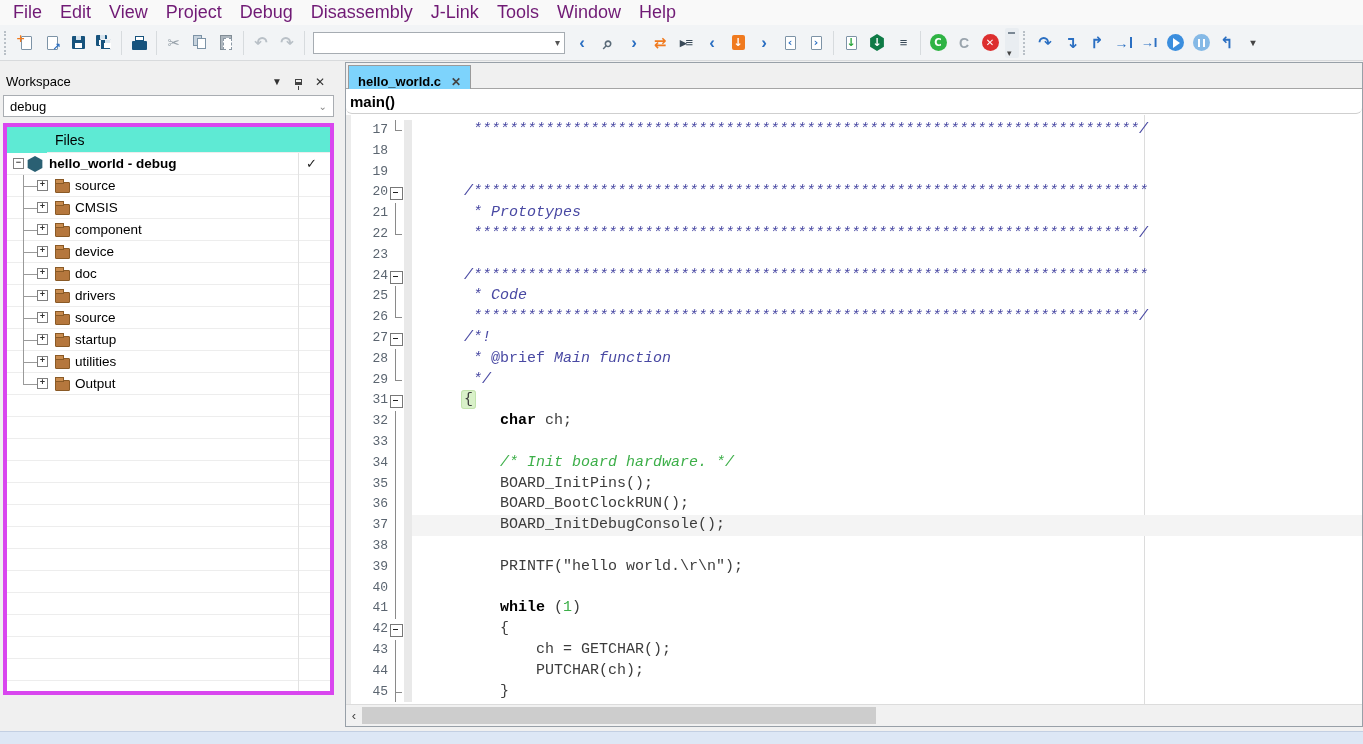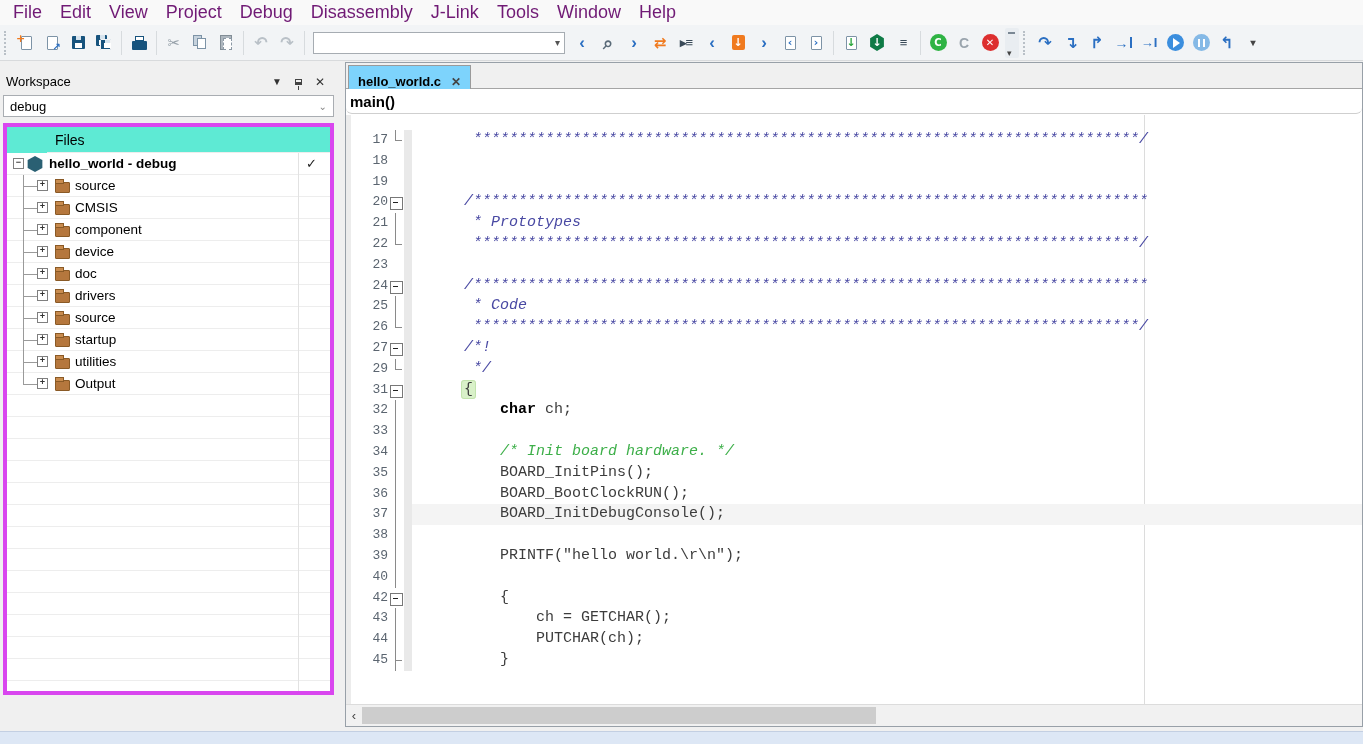--- a/index.html
+++ b/index.html
@@ -113,21 +113,21 @@
   .tabbar { height:26px; background:#f0f0f0; border-bottom:1px solid #a5a5a5; display:flex; align-items:flex-end; padding-left:2px; }
   .etab { background:#7dd3fc; border:1px solid #9a9a9a; border-bottom:none; height:24px; margin-bottom:-1px;
           display:flex; align-items:flex-end; padding:0 9px; }
   .etab .tl3 { font-weight:bold; font-size:13px; color:#000; }
   .tclose { margin-left:10px; color:#444; font-weight:bold; font-size:12px; }
   .fnbar { height:25px; background:#fff; border-bottom:1px solid #cfcfcf; display:flex; align-items:center;
            padding-left:4px; font-weight:bold; font-size:15px; color:#000;border-radius:6px; }
   .codewrap { position:absolute; left:0; right:0; top:52px; bottom:22px; background:#fff; overflow:hidden; }
   .bpstrip { position:absolute; left:0; top:0; bottom:0; width:5px; background:#ececec; }
   .pml { position:absolute; left:798px; top:0; bottom:0; width:1px; background:#dcdcdc; }
-  .codelines { position:absolute; left:0; right:0; top:15px; }
+  .codelines { position:absolute; left:0; right:0; top:5px; }
   .crow { height:20.8px; display:flex; align-items:stretch; position:relative; }
   .ar { width:18px; position:relative; flex:none; }
   .xarr { position:absolute; left:3px; top:5px; }
   .xarr::before { content:""; position:absolute; left:0; top:3px; width:6px; height:5px; background:#2eb54c; border:1px solid #1d7a33; }
   .xarr::after { content:""; position:absolute; left:7px; top:0; width:0; height:0;
                  border-top:5.5px solid transparent; border-bottom:5.5px solid transparent; border-left:7px solid #2eb54c; }
   .ln { width:24px; flex:none; text-align:right; font:13px/20.8px "Liberation Mono", monospace; color:#5b6570; }
   .fm { width:16px; flex:none; position:relative; }
   .fm.v::before { content:""; position:absolute; left:7px; top:0; bottom:0; border-left:1px solid #8a8a8a; }
   .fm.end::before { content:""; position:absolute; left:7px; top:0; height:10px; width:6px;
@@ -543,20 +543,27 @@
           </div>
           <div class="crow">
             <div class="ar"></div>
             <div class="ln">27</div>
             <div class="fm box"></div>
             <div class="gs"></div>
             <pre class="ct"><span class="t-c">/*!</span></pre>
           </div>
           <div class="crow">
             <div class="ar"></div>
+            <div class="ln">28</div>
+            <div class="fm v"></div>
+            <div class="gs"></div>
+            <pre class="ct"><span class="t-c"> * </span><span class="t-cb">@brief</span><span class="t-c"> Main function</span></pre>
+          </div>
+          <div class="crow">
+            <div class="ar"></div>
             <div class="ln">29</div>
             <div class="fm end"></div>
             <div class="gs"></div>
             <pre class="ct"><span class="t-c"> */</span></pre>
           </div>
           <div class="crow">
             <div class="ar"></div>
             <div class="ln">31</div>
             <div class="fm box"></div>
             <div class="gs"></div>
@@ -617,20 +624,27 @@
             <div class="fm v"></div>
             <div class="gs"></div>
             <pre class="ct"><span class="t-p">    PRINTF("hello world.\r\n");</span></pre>
           </div>
           <div class="crow">
             <div class="ar"></div>
             <div class="ln">40</div>
             <div class="fm v"></div>
             <div class="gs"></div>
             <pre class="ct"></pre>
+          </div>
+          <div class="crow">
+            <div class="ar"></div>
+            <div class="ln">41</div>
+            <div class="fm v"></div>
+            <div class="gs"></div>
+            <pre class="ct"><span class="t-p">    </span><span class="t-k">while</span><span class="t-p"> (</span><span class="t-n">1</span><span class="t-p">)</span></pre>
           </div>
           <div class="crow">
             <div class="ar"></div>
             <div class="ln">42</div>
             <div class="fm box"></div>
             <div class="gs"></div>
             <pre class="ct"><span class="t-p">    {</span></pre>
           </div>
           <div class="crow">
             <div class="ar"></div>

